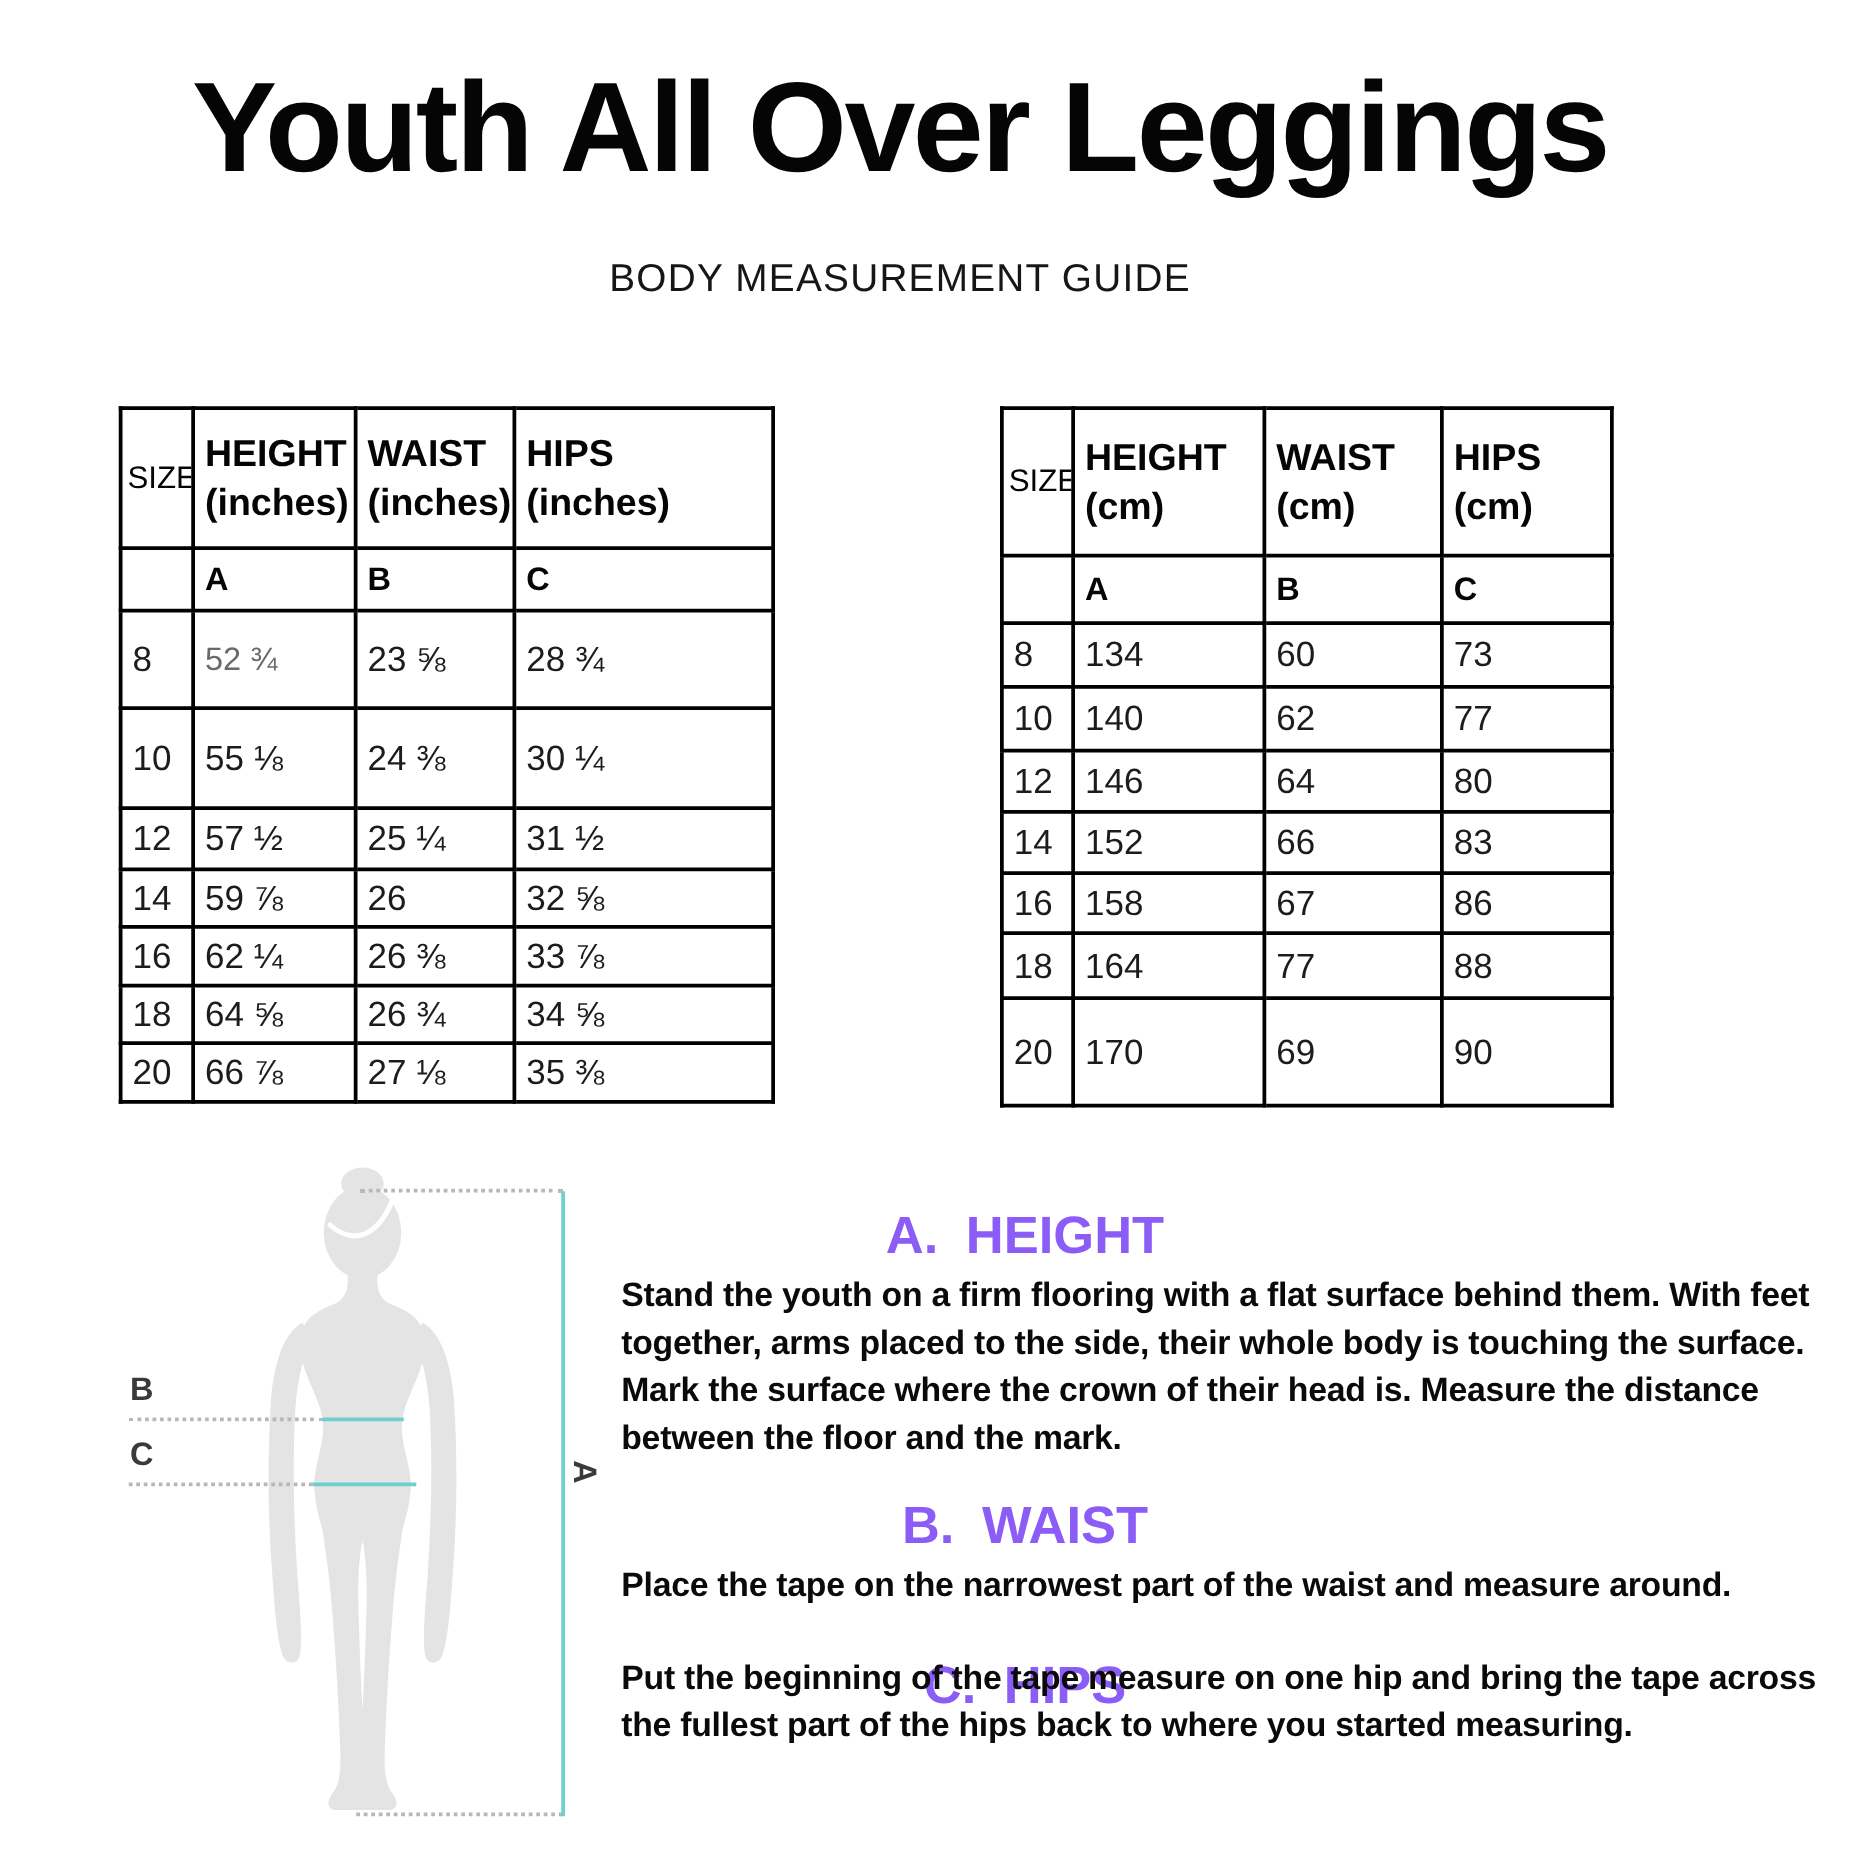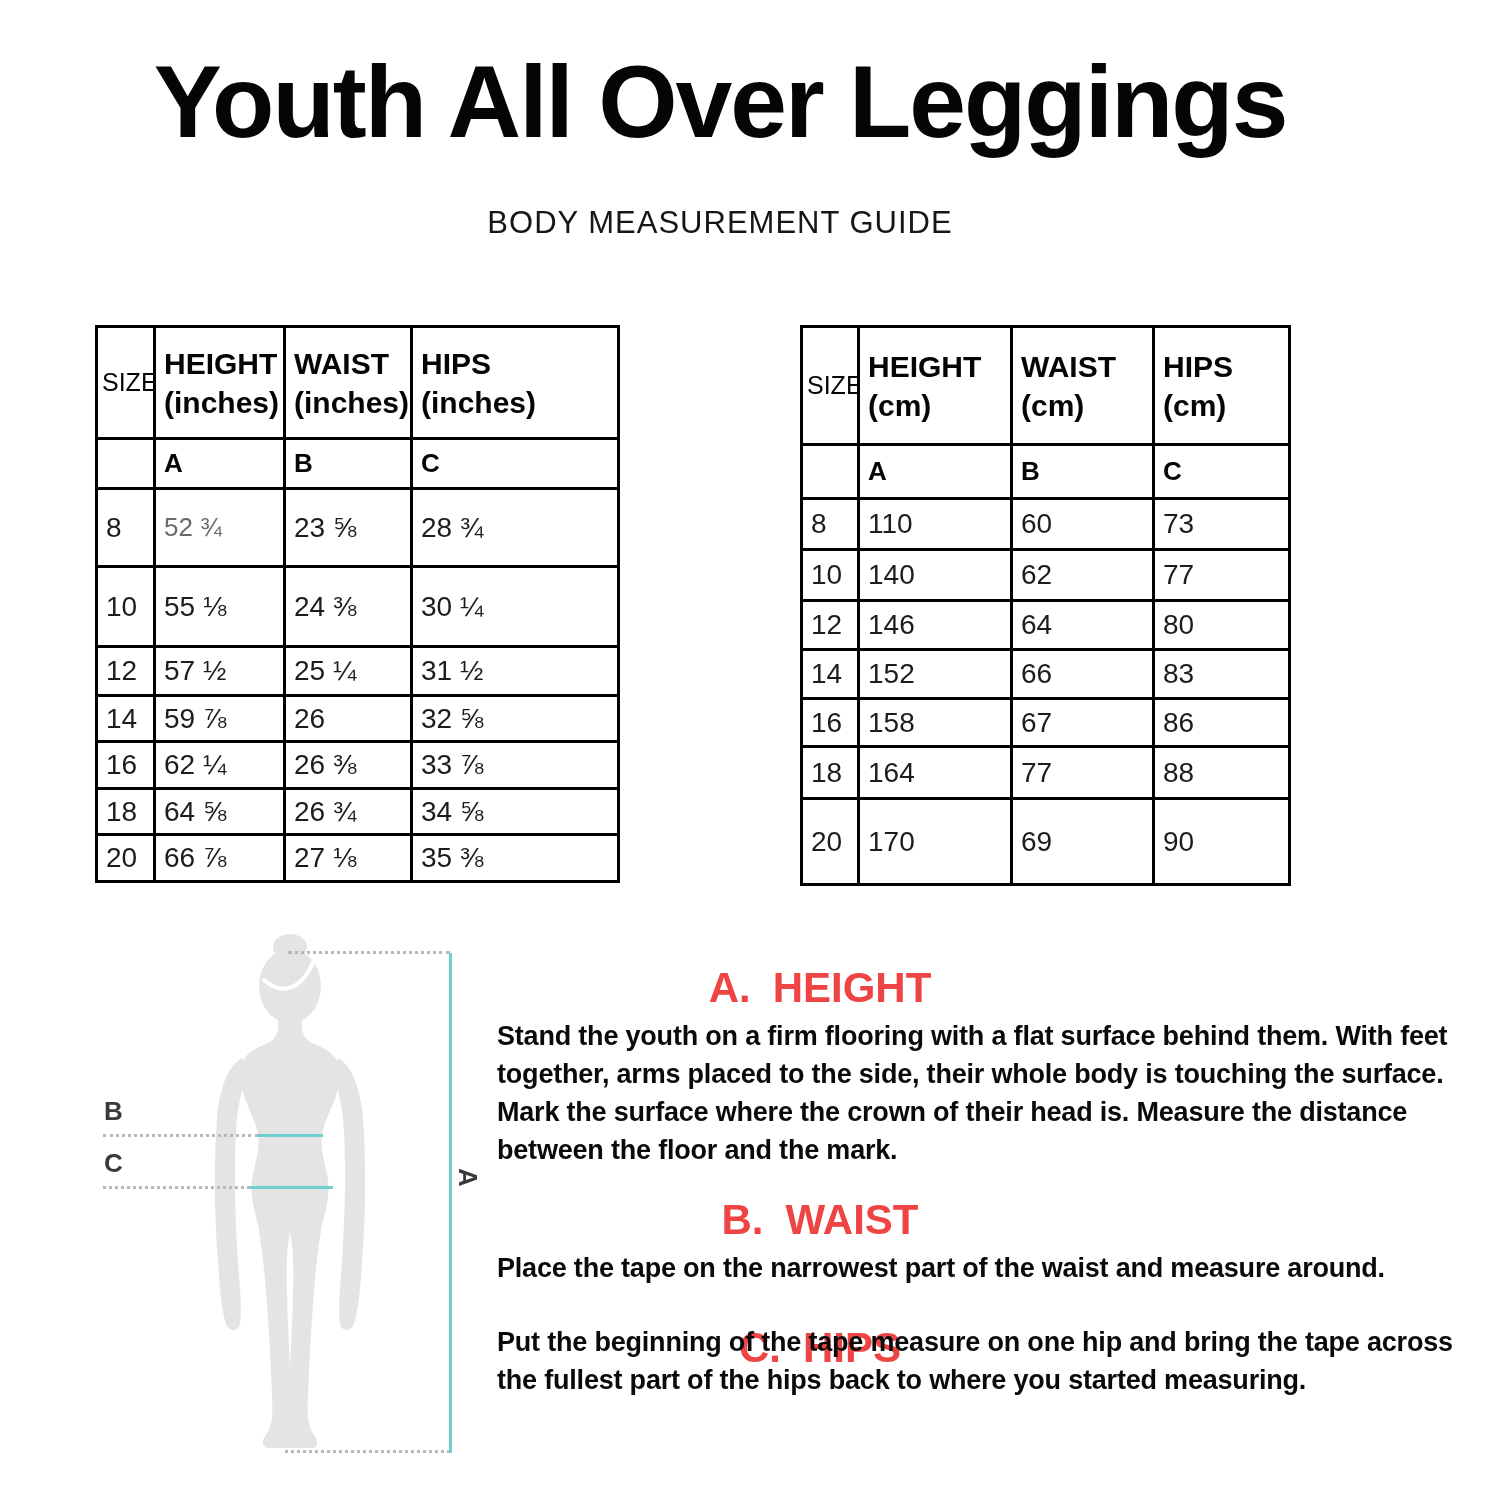--- a/index.html
+++ b/index.html
@@ -22,21 +22,21 @@
   .letter-cell{font-weight:bold;font-size:26px;color:#050505;}
   .val{font-size:28px;color:#1c1c1c;}
   .muted-val{color:#6a6a6a;font-size:26px;}
   
   .fig-svg{position:absolute;left:200px;top:932px;width:180px;height:520px;}
   .dotline{position:absolute;height:0;border-top:3px dotted #b8b8b8;}
   .tealline{position:absolute;background:#6FCFCF;}
   .meas-label{position:absolute;font-weight:bold;font-size:26px;color:#3a3a3a;}
   .rot90{display:inline-block;transform:rotate(90deg);}
   
-  .instr-head{position:absolute;left:495px;width:650px;text-align:center;font-weight:bold;font-size:42px;color:#ef4444;}
+  .instr-head{position:absolute;left:495px;width:650px;text-align:center;font-weight:bold;font-size:42px;color:#8b5cf6;}
   .instr-head .gap{display:inline-block;width:22px;}
   .instr-text{position:absolute;left:497px;width:962px;font-weight:bold;font-size:27px;line-height:38px;color:#0a0a0a;letter-spacing:-0.2px;}
 </style>
 </head>
 <body>
 
 <div id="canvas">
 
   <div class="title-wrap">
     <span class="title">Youth All Over Leggings</span>
@@ -143,21 +143,21 @@
       </td>
     </tr>
     <tr style="height:54px">
       <td></td>
       <td class="letter-cell">A</td>
       <td class="letter-cell">B</td>
       <td class="letter-cell">C</td>
     </tr>
     <tr style="height:51px">
       <td class="val">8</td>
-      <td class="val">110</td>
+      <td class="val">134</td>
       <td class="val">60</td>
       <td class="val">73</td>
     </tr>
     <tr style="height:51px">
       <td class="val">10</td>
       <td class="val">140</td>
       <td class="val">62</td>
       <td class="val">77</td>
     </tr>
     <tr style="height:49px">

